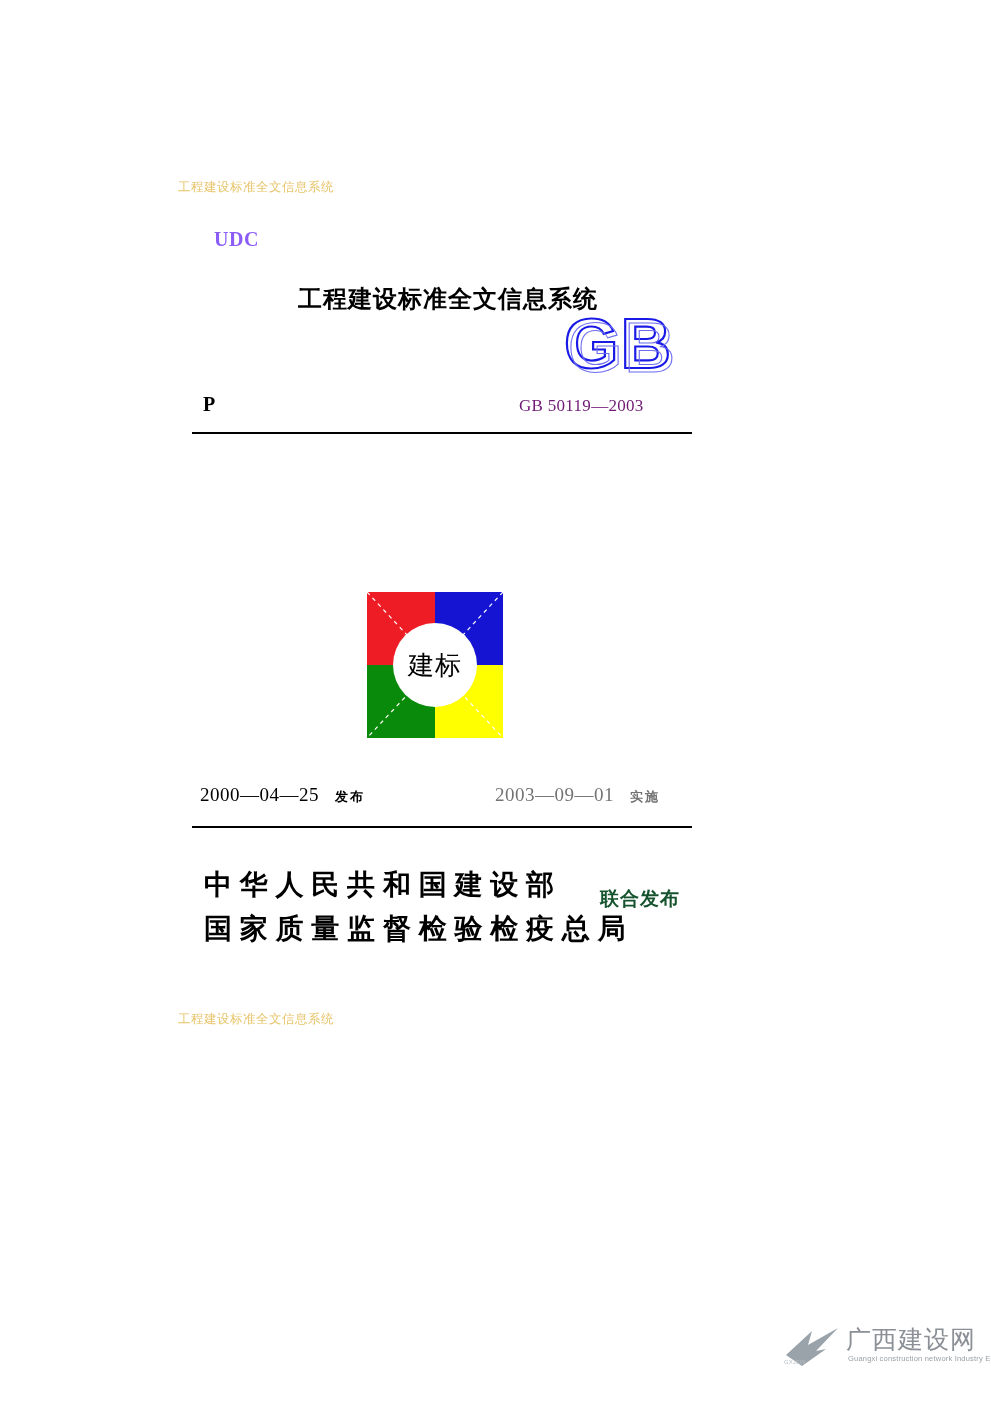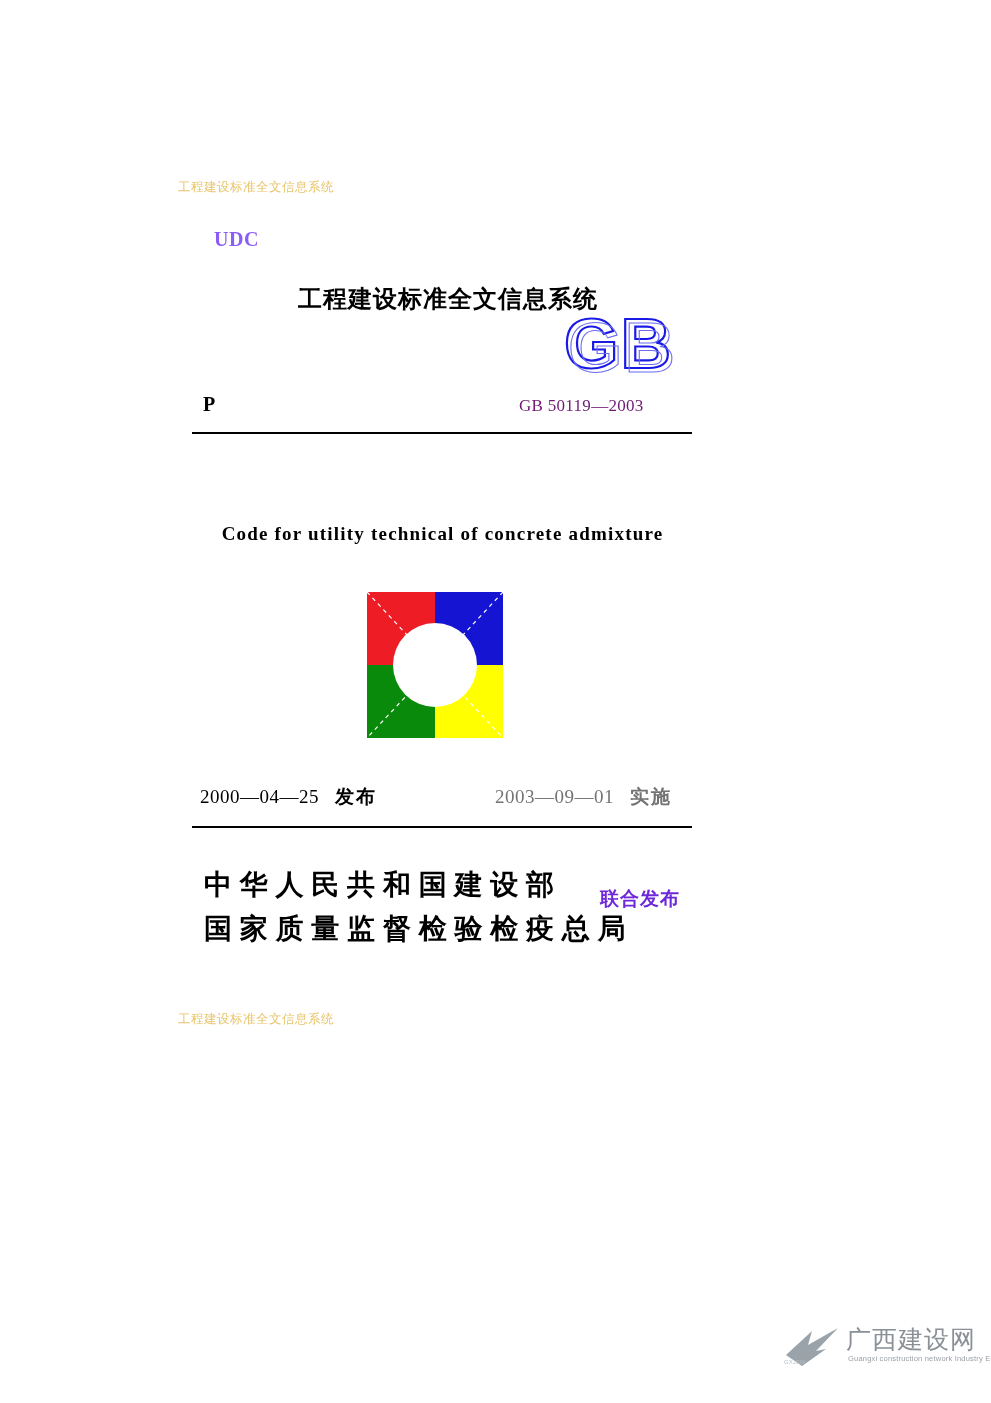--- a/index.html
+++ b/index.html
@@ -168,21 +168,21 @@
     font-family: "Liberation Serif", serif;
     font-size: 19px;
     letter-spacing: 0.5px;
     color: #000;
     white-space: nowrap;
   }
   .date-issue .act,
   .date-effect .act {
     font-family: "Liberation Sans", sans-serif;
     font-weight: bold;
-    font-size: 19px;
+    font-size: 13px;
     margin-left: 16px;
     letter-spacing: 2px;
   }
   .date-effect {
     position: absolute;
     left: 495px; top: 784px;
     font-family: "Liberation Serif", serif;
     font-size: 19px;
     letter-spacing: 0.5px;
     color: #737373;
@@ -205,21 +205,21 @@
     margin-bottom: 6px;
     white-space: nowrap;
   }
   .joint {
     position: absolute;
     left: 600px; top: 886px;
     font-family: "Liberation Sans", sans-serif;
     font-weight: bold;
     font-size: 19px;
     letter-spacing: 1px;
-    color: #6d28d9;
+    color: #14532d;
     white-space: nowrap;
   }
 
   
   .site-wm {
     position: absolute;
     left: 780px;
     top: 1323px;
     width: 200px;
     height: 52px;
@@ -272,32 +272,32 @@
       <text x="2" y="60" font-family="Liberation Sans, sans-serif" font-size="70" font-weight="bold" fill="none" stroke="#1a1ae6" stroke-width="2.2" letter-spacing="2">GB</text>
       <text x="6" y="64" font-family="Liberation Sans, sans-serif" font-size="70" font-weight="bold" fill="none" stroke="#6d6df2" stroke-width="1.1" letter-spacing="2">GB</text>
     </svg>
   </div>
 
   <div class="p-mark">P</div>
   <div class="std-no">GB 50119—2003</div>
 
   <div class="rule" id="rule-top"></div>
 
-  <div class="title-en">Code for utility technical of concrete admixture</div>
 
   <div class="emblem">
     <div class="quad q-tl"></div>
     <div class="quad q-tr"></div>
     <div class="quad q-bl"></div>
     <div class="quad q-br"></div>
     <svg class="diag" width="136" height="146" aria-hidden="true">
       <line x1="0" y1="0" x2="136" y2="146" stroke="#ffffff" stroke-width="1.2" stroke-dasharray="4 4"></line>
       <line x1="136" y1="0" x2="0" y2="146" stroke="#ffffff" stroke-width="1.2" stroke-dasharray="4 4"></line>
     </svg>
     <div class="circle"></div>
+    <div class="circle-text">建标</div>
   </div>
 
   <div class="date-issue">
     <span>2000—04—25</span><span class="act">发布</span>
   </div>
 
   <div class="date-effect">
     <span>2003—09—01</span><span class="act">实施</span>
   </div>
 

